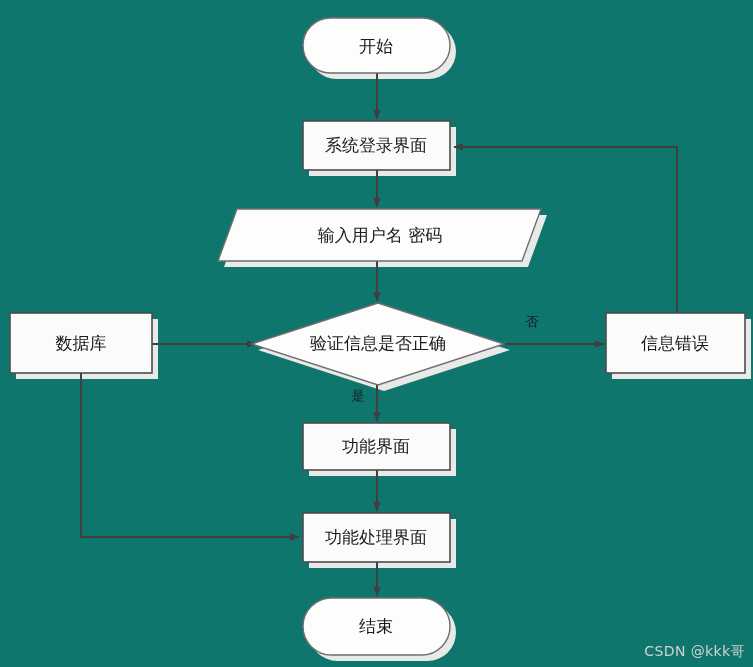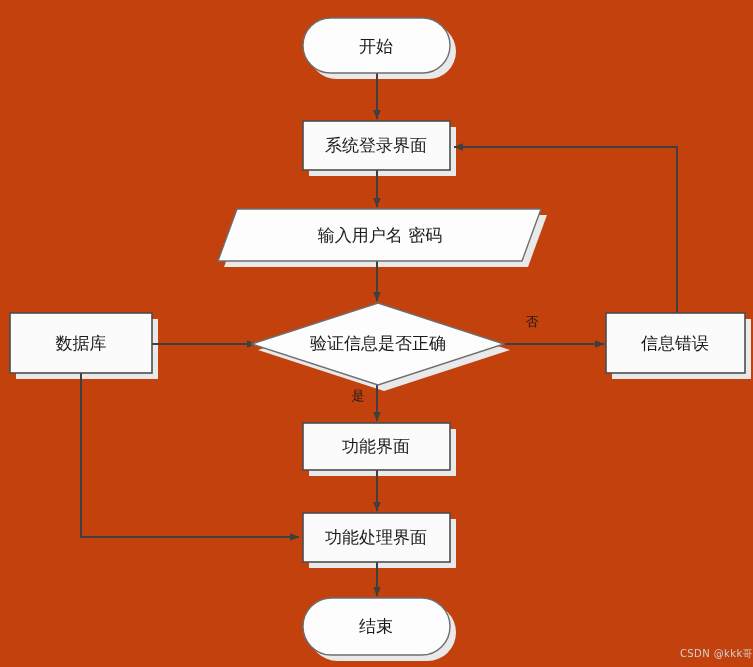--- a/index.html
+++ b/index.html
@@ -4,21 +4,21 @@
 <style>
   html, body {
     margin: 0;
     padding: 0;
     background: #ffffff;
   }
   #canvas {
     position: relative;
     width: 753px;
     height: 667px;
-    background: #c2410c;
+    background: #0f766e;
     overflow: hidden;
     font-family: "DejaVu Sans", "Liberation Sans", sans-serif;
   }
   #flow-svg {
     position: absolute;
     left: 0;
     top: 0;
     width: 753px;
     height: 667px;
   }
@@ -52,24 +52,24 @@
     fill: #e9e9e9;
     stroke: none;
   }
   .edge {
     stroke: #3f3f3f;
     stroke-width: 2;
     fill: none;
   }
   .watermark {
     position: absolute;
-    right: 0;
+    right: 8px;
     bottom: 6px;
     font-family: "DejaVu Sans", "Liberation Sans", sans-serif;
-    font-size: 10px;
+    font-size: 14px;
     color: #d2d2d2;
     letter-spacing: 0.4px;
     user-select: none;
   }
 </style>
 </head>
 <body>
 
 <div id="canvas">
 

